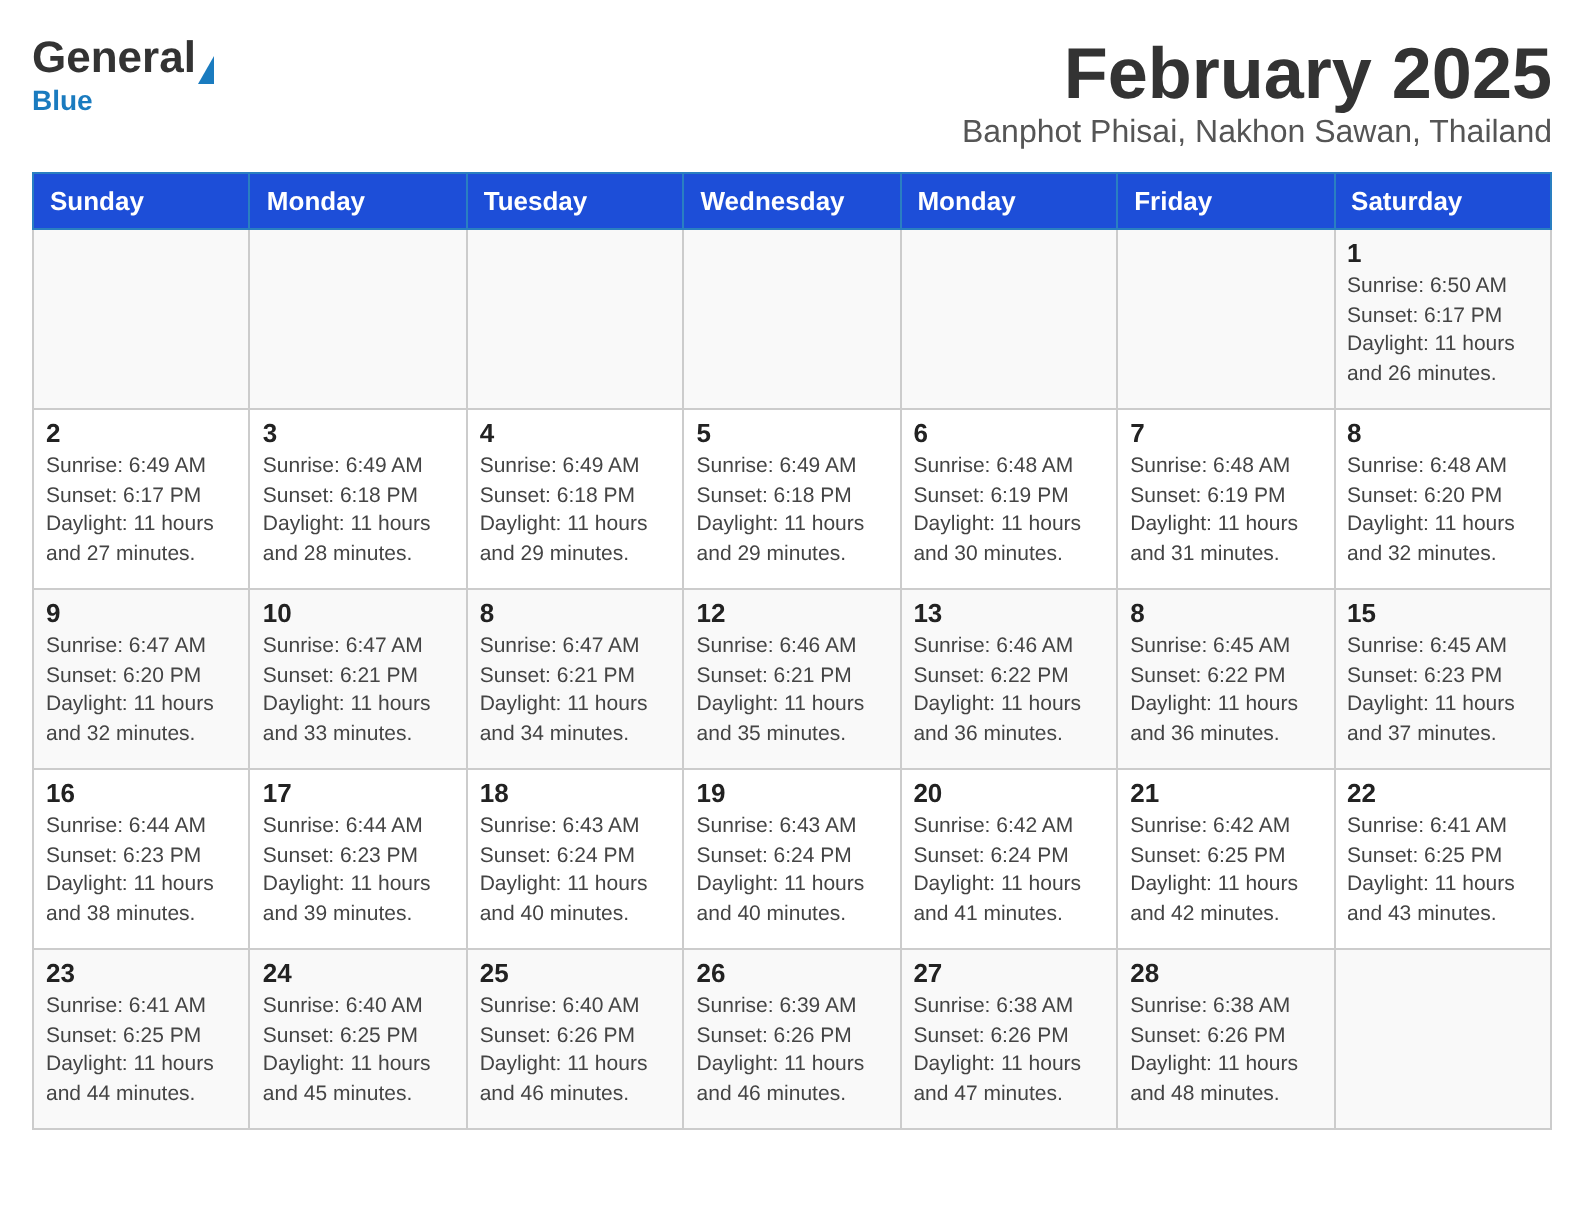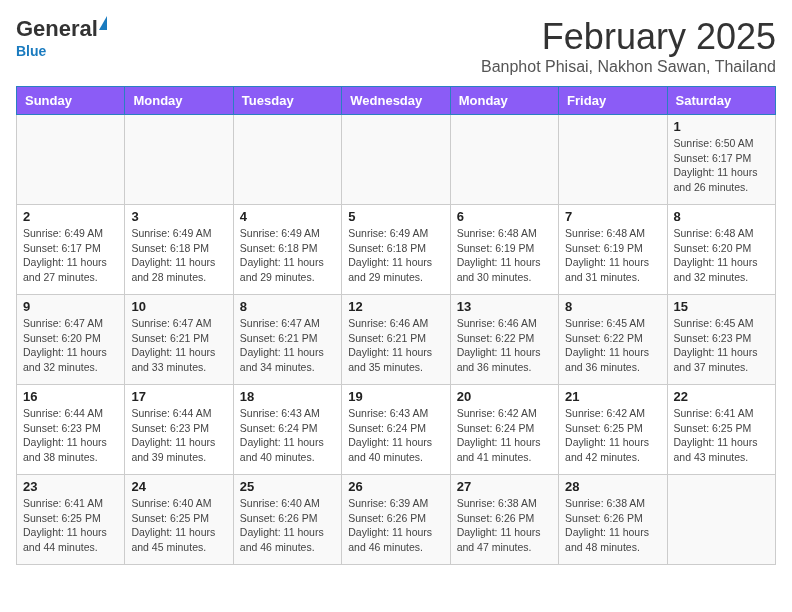--- a/index.html
+++ b/index.html
@@ -19,35 +19,35 @@
     .logo {
       display: flex;
       flex-direction: column;
       align-items: flex-start;
     }
     .title-area {
       text-align: right;
     }
     .month-title {
       font-size: 36px;
-      font-weight: normal;
+      font-weight: bold;
       color: #333;
     }
     .subtitle {
       font-size: 16px;
       color: #555;
       font-weight: normal;
     }
     .calendar {
       width: 100%;
       border-collapse: collapse;
       border: 1px solid #ccc;
     }
     .calendar th {
-      background-color: #8b5cf6;
+      background-color: #1d4ed8;
       color: #fff;
       text-align: left;
       padding: 6px 8px;
       font-size: 13px;
       border: 1px solid #2a7fc1;
     }
     .calendar td {
       vertical-align: top;
       border: 1px solid #ccc;
       padding: 4px 6px;
@@ -81,21 +81,21 @@
       display: flex;
       align-items: center;
       gap: 2px;
     }
     .logo-text-part {
       display: flex;
       flex-direction: column;
     }
     .logo-line1 {
       display: flex;
-      align-items: flex-start;
+      align-items: flex-end;
     }
     .triangle-icon {
       width: 0;
       height: 0;
       border-left: 8px solid transparent;
       border-right: 0px solid transparent;
       border-bottom: 14px solid #1a7bbf;
       display: inline-block;
       margin-left: 1px;
     }

